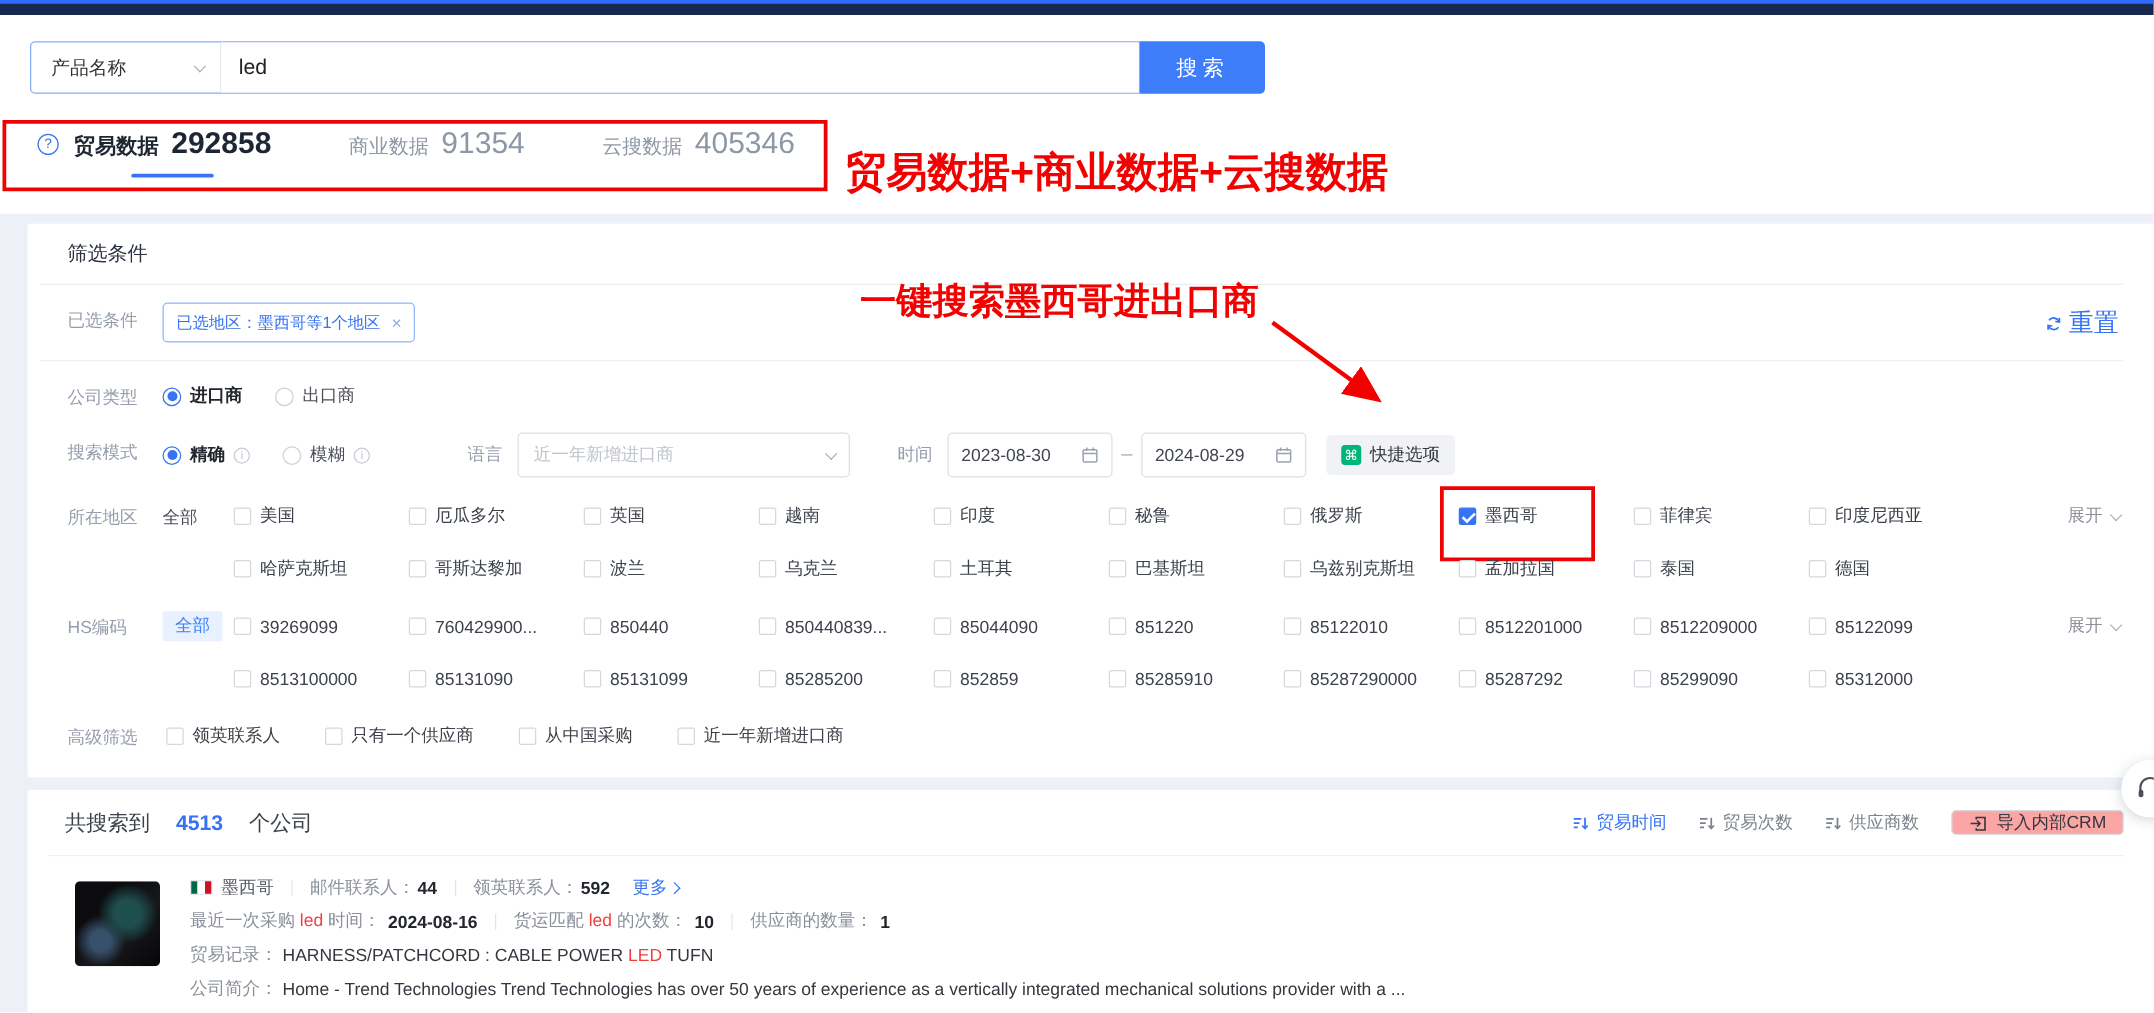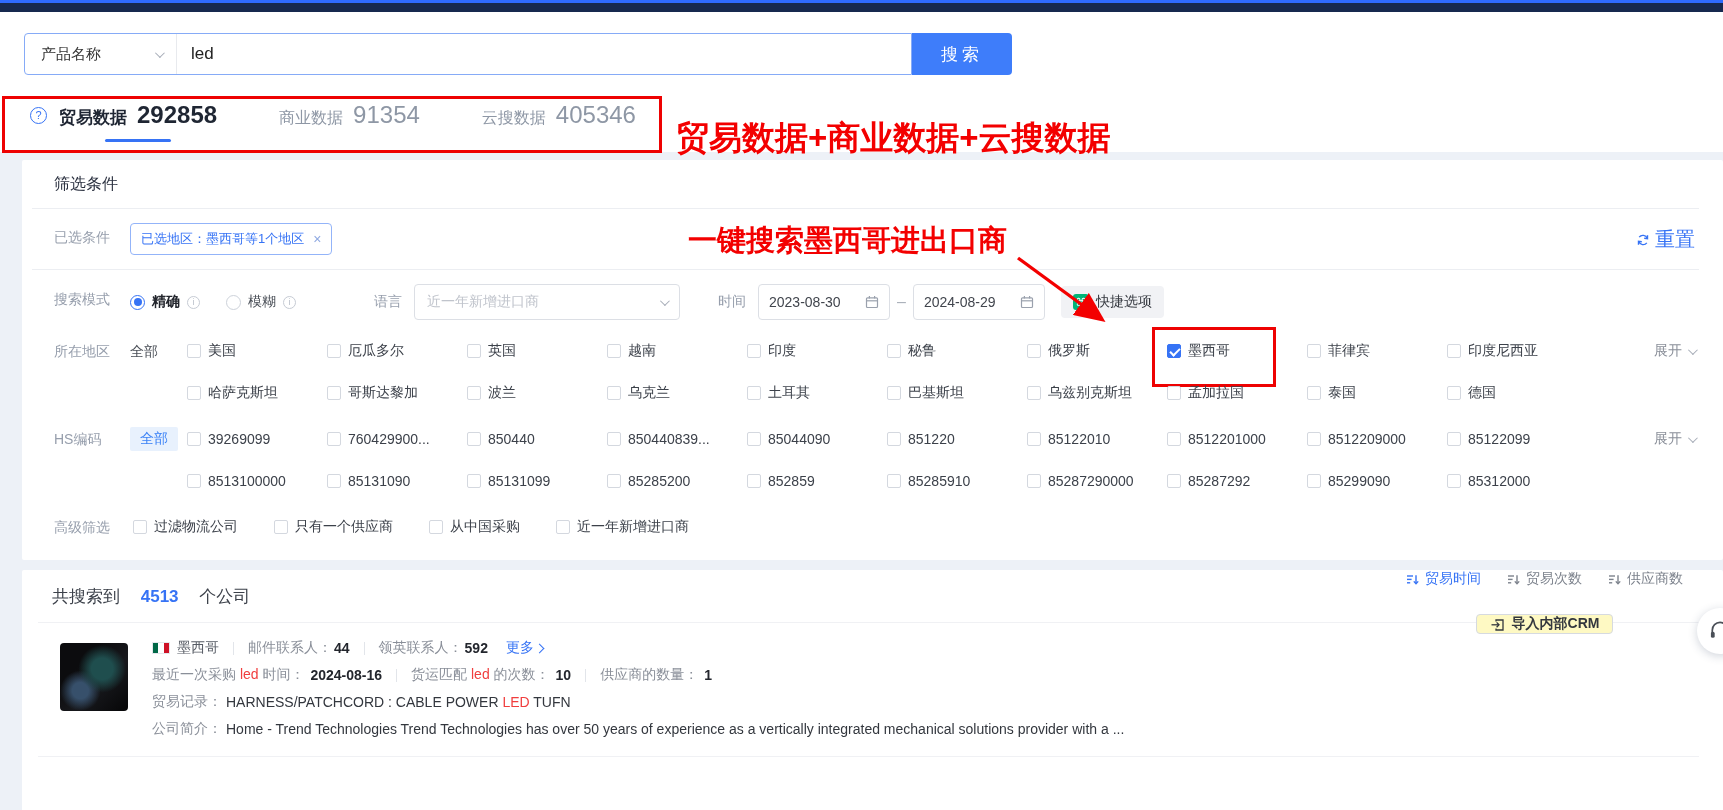--- a/index.html
+++ b/index.html
@@ -3,21 +3,21 @@
 <meta charset="utf-8">
 <style>
   * { margin:0; padding:0; box-sizing:border-box; }
   html,body { width:1723px; height:810px; overflow:hidden; }
   body { background:#edf1f7; font-family:"Liberation Sans","DejaVu Sans",sans-serif; color:#333; position:relative; }
 
   
   .topbar { height:12px; background:#17294f; border-top:3px solid #2f6bff; }
 
   
-  .top-section { background:#fff; height:140px; padding:21px 12px 0 24px; position:relative; }
+  .top-section { background:#fff; height:159px; padding:21px 12px 0 24px; position:relative; }
   .search-row { display:flex; align-items:stretch; height:42px; }
   .search-wrap { display:flex; width:888px; border:1px solid #86abf7; border-radius:4px 0 0 4px; background:#fff; }
   .search-select { width:152px; display:flex; align-items:center; justify-content:space-between; padding:0 14px 0 16px; border-right:1px solid #e8eaee; cursor:pointer; font-size:15px; color:#333; }
   .search-input { flex:1; border:0; outline:none; font-size:17px; padding:0 14px; color:#222; font-family:inherit; }
   .search-btn { width:100px; background:#3e7dfa; color:#fff; font-size:17px; border:0; border-radius:0 4px 4px 0; cursor:pointer; letter-spacing:4px; font-family:inherit; }
 
   .tabs-row { display:flex; align-items:center; margin-top:26px; padding-left:6px; }
   .help-icon { width:17px; height:17px; border:1px solid #3673f5; border-radius:50%; color:#3673f5; font-size:11px; display:inline-flex; align-items:center; justify-content:center; margin-right:12px; }
   .help-icon::after { content:"?"; }
   .tabs { display:flex; gap:62px; }
@@ -84,24 +84,24 @@
 
   
   .chev-down { width:7px; height:7px; border-right:1.4px solid #a7adb8; border-bottom:1.4px solid #a7adb8; transform:rotate(45deg) translateY(-2px); display:inline-block; }
   .chev-right { width:7px; height:7px; border-right:1.6px solid #3673f5; border-bottom:1.6px solid #3673f5; transform:rotate(-45deg); display:inline-block; margin-left:2px; }
 
   
   .results-card { margin-top:10px; padding:0 24px 20px 16px; min-height:260px; }
   .results-header { display:flex; align-items:center; height:52px; padding-left:14px; position:relative; }
   .summary { font-size:17px; color:#3c414a; }
   .summary b { color:#3673f5; font-weight:bold; margin:0 16px; }
-  .header-right { position:absolute; right:16px; top:0; height:52px; display:flex; align-items:center; gap:26px;flex-direction:column; }
+  .header-right { position:absolute; right:0; top:0; height:52px; display:flex; align-items:center; gap:26px; }
   .sort-item { display:flex; align-items:center; gap:6px; font-size:14px; color:#7c828c; cursor:pointer; }
   .sort-item.active { color:#3673f5; }
-  .crm-btn { display:flex; align-items:center; gap:7px; border:1px solid #d6dae0; border-radius:4px; background:#fef9c3; height:42px; padding:0 13px; font-size:14px; color:#33373e; cursor:pointer; font-family:inherit;font-weight:bold; }
+  .crm-btn { display:flex; align-items:center; gap:7px; border:1px solid #d6dae0; border-radius:4px; background:#fca5a5; height:20px; padding:0 13px; font-size:14px; color:#33373e; cursor:pointer; font-family:inherit; }
   .results-divider { height:1px; background:#f0f1f4; }
 
   .company-item { display:flex; padding:16px 0 18px 22px; border-bottom:1px solid #f0f1f4; }
   .thumb { width:68px; height:68px; border-radius:4px; flex:none; margin-top:4px;
            background:radial-gradient(circle at 62% 38%, #1f4e4e 0 18%, transparent 40%),
                       radial-gradient(circle at 30% 70%, #37506b 0 12%, transparent 30%),
                       linear-gradient(135deg,#0c0c0e 30%, #17181c 60%, #060607); cursor:pointer; }
   .company-main { margin-left:24px; flex:1; }
   .c-row { display:flex; align-items:center; margin-bottom:9px; }
   .company-name { font-size:18px; font-weight:bold; color:#23262d; letter-spacing:.2px; cursor:pointer; }
@@ -185,20 +185,37 @@
         <path d="M3.2 4.2 A4.6 4.6 0 0 1 11.2 5.4" fill="none" stroke="#3673f5" stroke-width="1.4"></path>
         <path d="M11.5 2.2 L11.5 5.6 L8.2 5.2" fill="none" stroke="#3673f5" stroke-width="1.4"></path>
         <path d="M10.8 9.8 A4.6 4.6 0 0 1 2.8 8.6" fill="none" stroke="#3673f5" stroke-width="1.4"></path>
         <path d="M2.5 11.8 L2.5 8.4 L5.8 8.8" fill="none" stroke="#3673f5" stroke-width="1.4"></path>
       </svg>
       <span>重置</span>
     </span>
   </div>
   <div class="divider"></div>
 
+  <div class="frow">
+    <div class="flabel">公司类型</div>
+    <div style="display:flex;align-items:center;">
+
+        <span class="radio checked">
+          <span class="dot"></span>
+          <span class="rlabel">进口商</span>
+
+        </span>
+
+        <span class="radio">
+          <span class="dot"></span>
+          <span class="rlabel">出口商</span>
+
+        </span>
+      </div>
+  </div>
 
   <div class="frow mode-row">
     <div class="flabel">搜索模式</div>
     <div style="display:flex;align-items:center;justify-content:space-between;">
 
         <span class="radio checked has-info">
           <span class="dot"></span>
           <span class="rlabel">精确</span>
           <span class="info-icon"></span>
         </span>
@@ -473,21 +490,21 @@
         </label>
       </div>
   </div>
 
   <div class="frow adv-row">
     <div class="flabel">高级筛选</div>
     <div class="adv-list">
 
         <label class="cb">
           <span class="box"></span>
-          <span>过滤物流公司</span>
+          <span>领英联系人</span>
         </label>
 
         <label class="cb">
           <span class="box"></span>
           <span>只有一个供应商</span>
         </label>
 
         <label class="cb">
           <span class="box"></span>
           <span>从中国采购</span>

